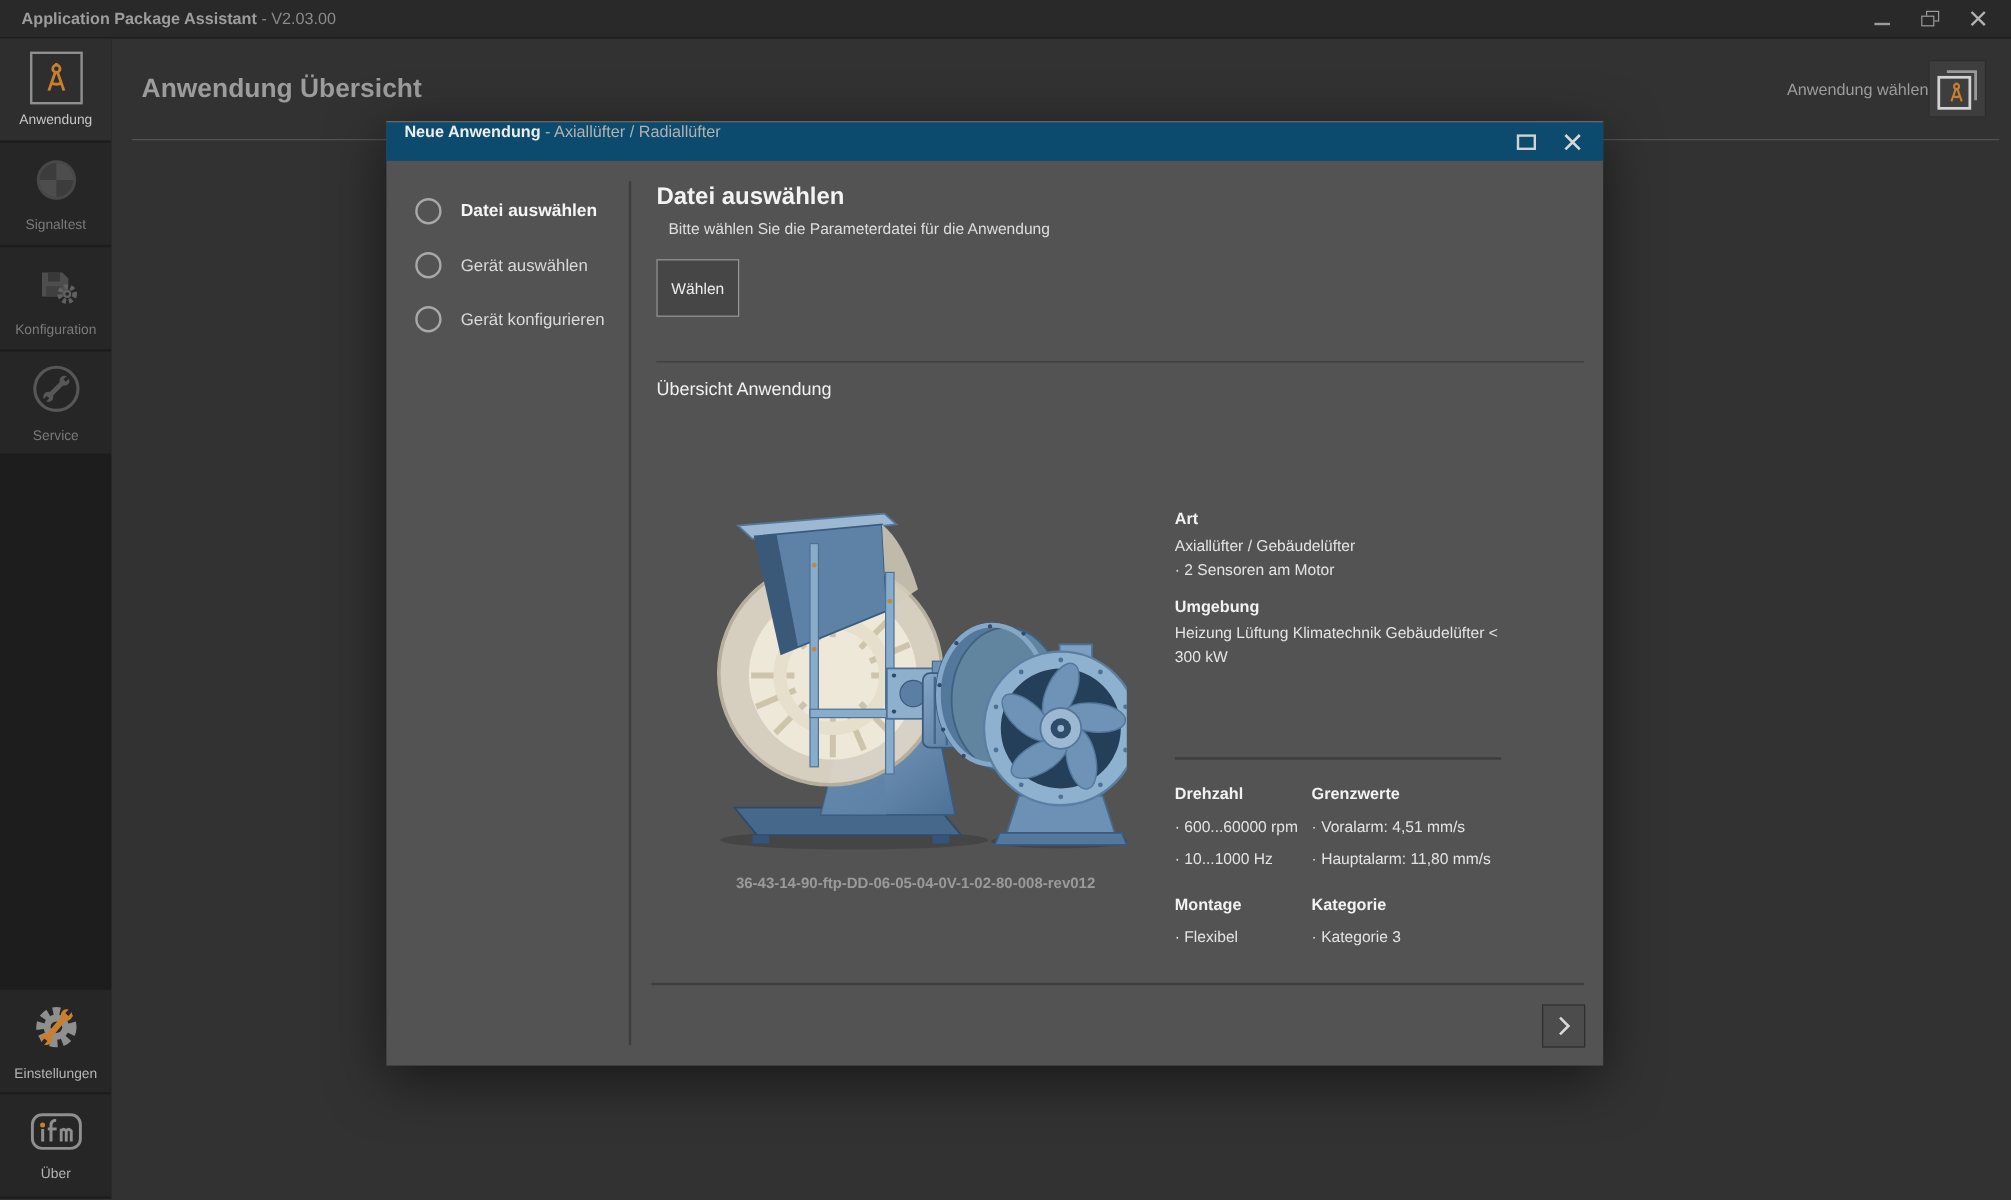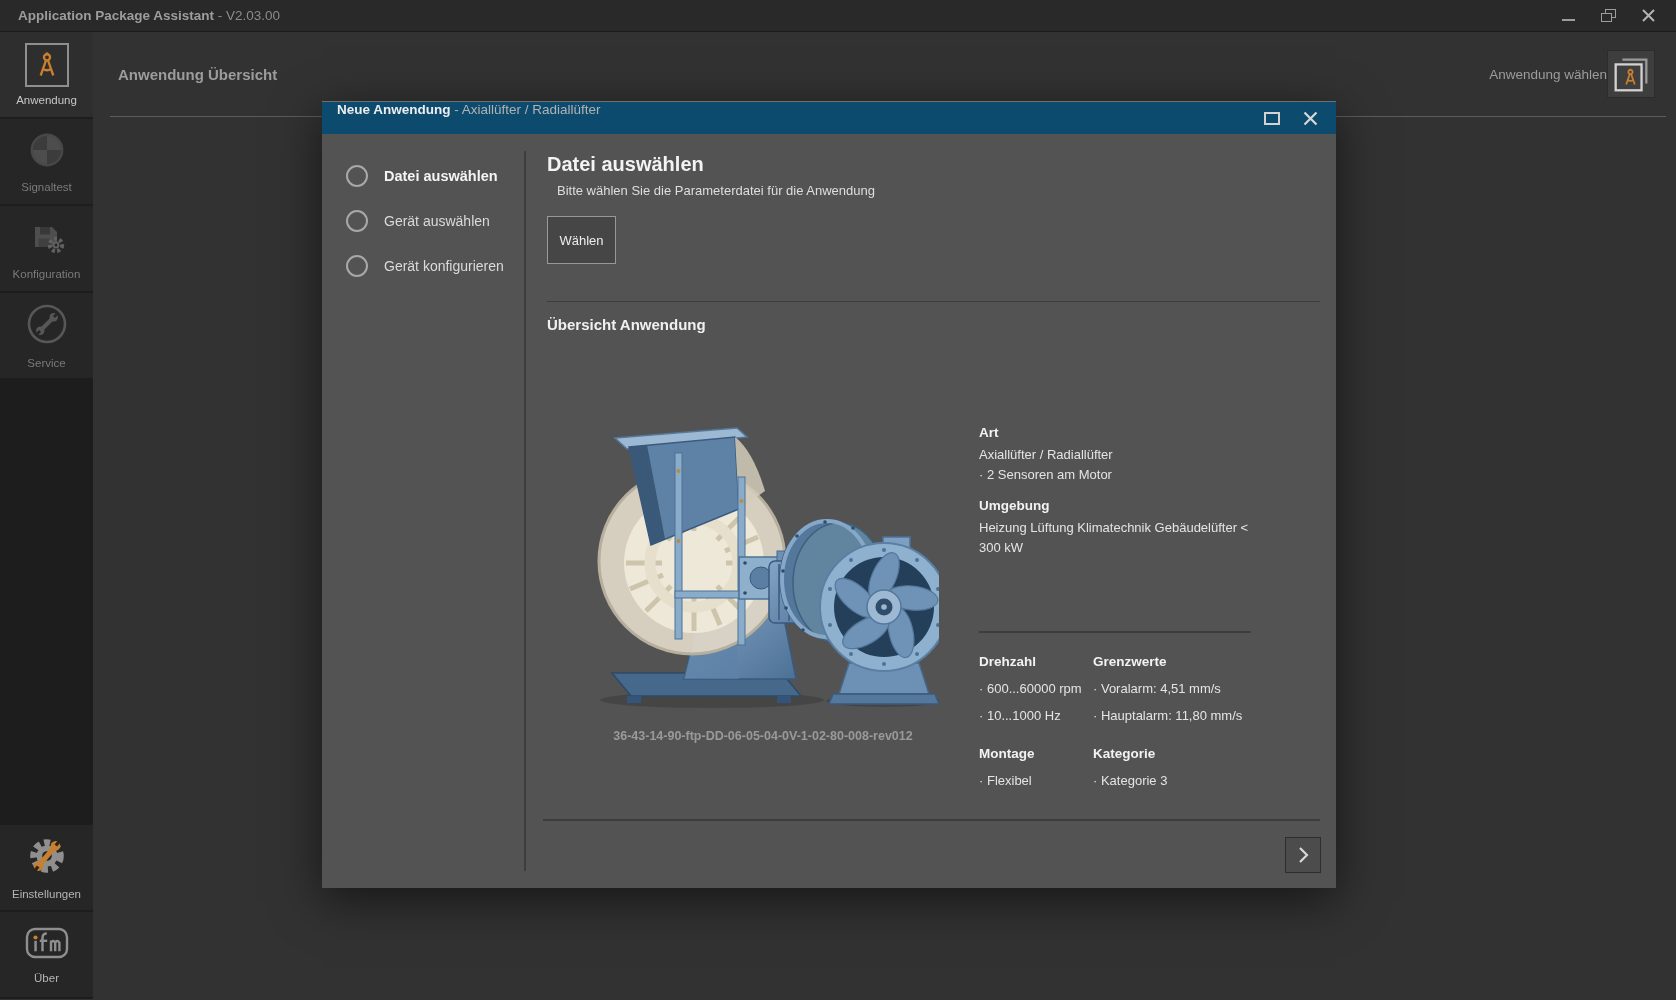--- a/index.html
+++ b/index.html
@@ -35,21 +35,21 @@
   }
   .side-item.active { background:#2e2e2e; }
   .side-item .side-label { font-size:11.5px; color:#7a7a7a; }
   .side-item.active .side-label { color:#c6c6c6; }
   .side-item.bright .side-label { color:#b5b5b5; }
   .side-spacer { flex:1; background:#1d1d1d; margin-bottom:2px; }
   .app-frame-icon { width:44px; height:44px; border:2px solid #8f8f8f; display:flex; align-items:center; justify-content:center; }
 
   .main { flex:1; display:flex; flex-direction:column; }
   .main-header { height:84px; display:flex; align-items:center; padding:0 21px 0 25px; }
-  .page-title { font-size:15px; font-weight:bold; color:#9c9c9c;text-align:right; }
+  .page-title { font-size:22px; font-weight:bold; color:#9c9c9c;text-align:right; }
   .header-right { margin-left:auto; display:flex; align-items:center; }
   .choose-app-label { font-size:13.5px; color:#9c9c9c; }
   .choose-app-btn {
     width:48px; height:48px; background:#3e3e3e; border:1px solid #2c2c2c;
     display:flex; align-items:center; justify-content:center; cursor:pointer;
   }
   .header-divider { height:1px; background:#5c5c5c; margin:0 10px 0 17px; }
   .main-content { flex:1; background:#323232; }
 
   
@@ -83,21 +83,21 @@
     flex:1; height:32px; background:#3a3a3a; border:1px solid #989898;
     color:#e9e9e9; font-size:13px; padding:0 12px;
     font-family:"Liberation Sans", sans-serif;
   }
   .browse-btn {
     width:69px; height:48px; background:#464646; border:1px solid #989898;
     color:#ededed; font-size:13px; cursor:pointer;
     font-family:"Liberation Sans", sans-serif;
   }
   .section-divider { height:1px; background:#3d3d3d; }
-  .overview-heading { font-size:15px; font-weight:bold; color:#f0f0f0; margin:14px 0 16px; }
+  .overview-heading { font-size:15px; font-weight:normal; color:#f0f0f0; margin:14px 0 16px; }
 
   .overview-row { display:flex; margin-top:6px; }
   .image-area { width:432px; display:flex; flex-direction:column; align-items:center; padding-top:62px; flex-shrink:0; }
   .image-caption { margin-top:18px; font-size:12.5px; font-weight:bold; color:#9a9a9a; }
 
   .details { width:272px; padding-top:76px; font-size:13px; color:#e4e4e4; }
   .detail-h { font-size:13.5px; font-weight:bold; color:#f2f2f2; margin-bottom:5px; }
   .detail-line { line-height:20px; }
   .details .gap { height:13px; }
   .details-divider { height:2px; background:#3d3d3d; margin:73px 0 18px; }
@@ -415,21 +415,21 @@
             </g>
             <circle cx="297" cy="196" r="17" fill="#9db8d2" stroke="#54789c" stroke-width="1.5"></circle>
             <circle cx="297" cy="196" r="8.5" fill="#2f4c6b"></circle>
             <circle cx="297" cy="196" r="2.8" fill="#9db8d2"></circle>
           </svg>
           <div class="image-caption">36-43-14-90-ftp-DD-06-05-04-0V-1-02-80-008-rev012</div>
         </div>
 
         <div class="details">
           <div class="detail-h">Art</div>
-          <div class="detail-line">Axiallüfter / Radiallüfter</div>
+          <div class="detail-line">Axiallüfter / Gebäudelüfter</div>
           <div class="detail-line">· 2 Sensoren am Motor</div>
           <div class="gap"></div>
           <div class="detail-h">Umgebung</div>
           <div class="detail-line">Heizung Lüftung Klimatechnik Gebäudelüfter&nbsp;&lt; 300 kW</div>
 
           <div class="details-divider"></div>
 
           <div class="detail-grid">
             <div class="detail-h dg-head">Drehzahl</div>
             <div class="detail-h dg-head">Grenzwerte</div>

